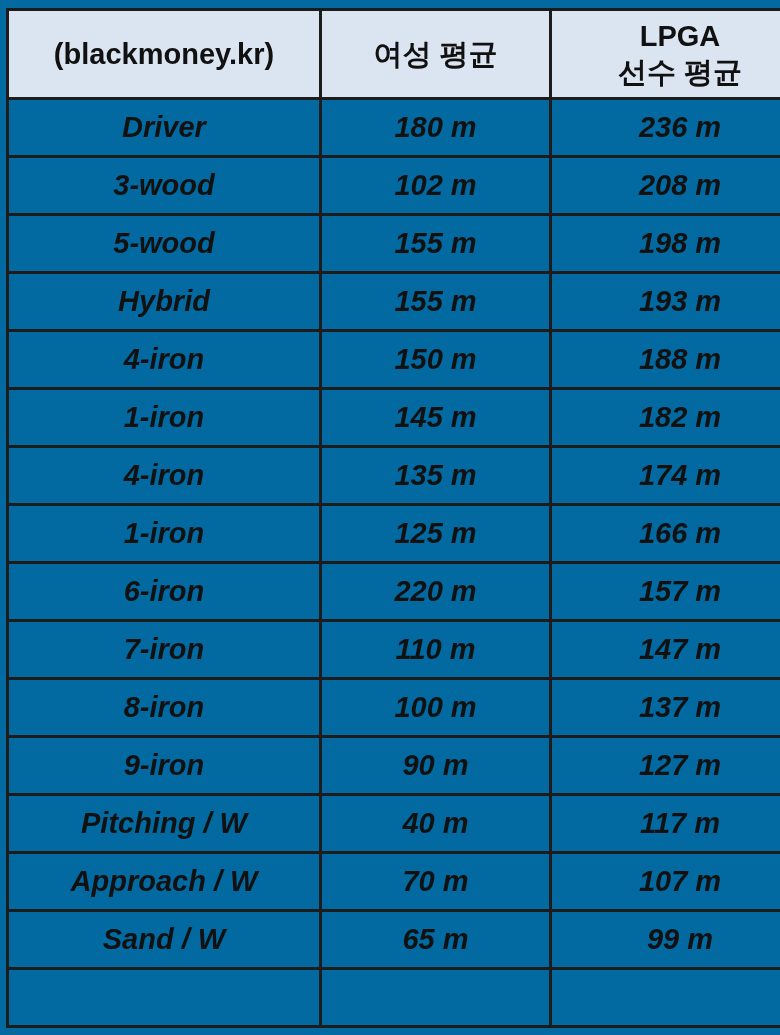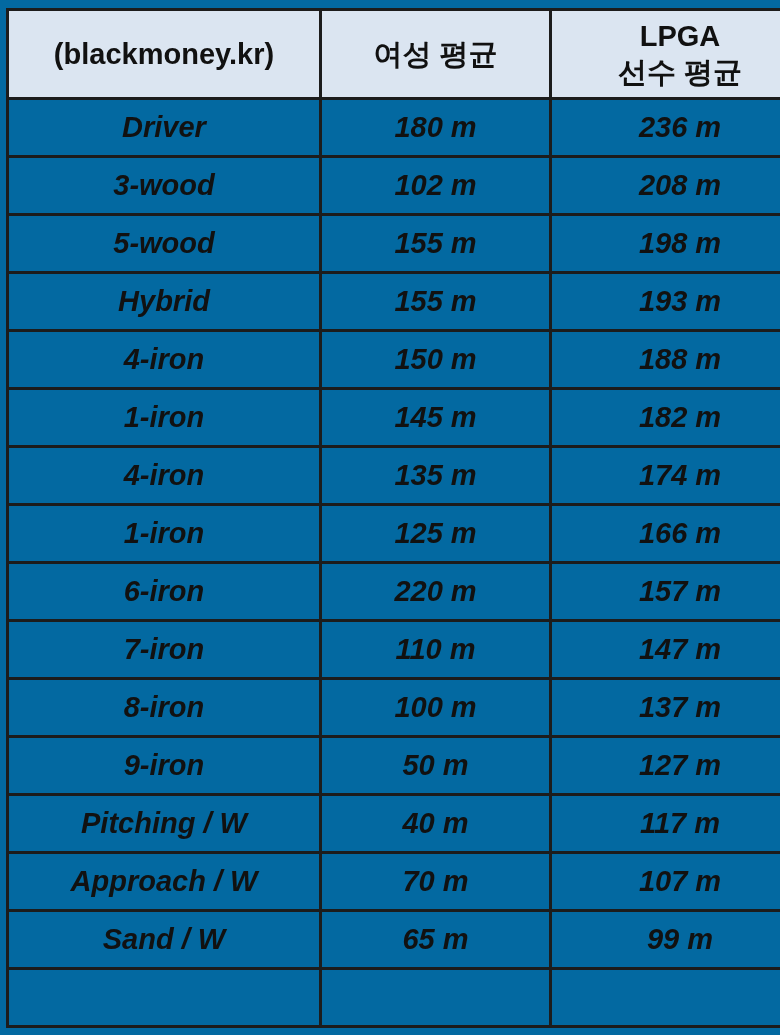--- a/index.html
+++ b/index.html
@@ -109,21 +109,21 @@
           <td>110 m</td>
           <td>147 m</td>
         </tr>
         <tr>
           <td>8-iron</td>
           <td>100 m</td>
           <td>137 m</td>
         </tr>
         <tr>
           <td>9-iron</td>
-          <td>50 m</td>
+          <td>90 m</td>
           <td>127 m</td>
         </tr>
         <tr>
           <td>Pitching / W</td>
           <td>40 m</td>
           <td>117 m</td>
         </tr>
         <tr>
           <td>Approach / W</td>
           <td>70 m</td>

